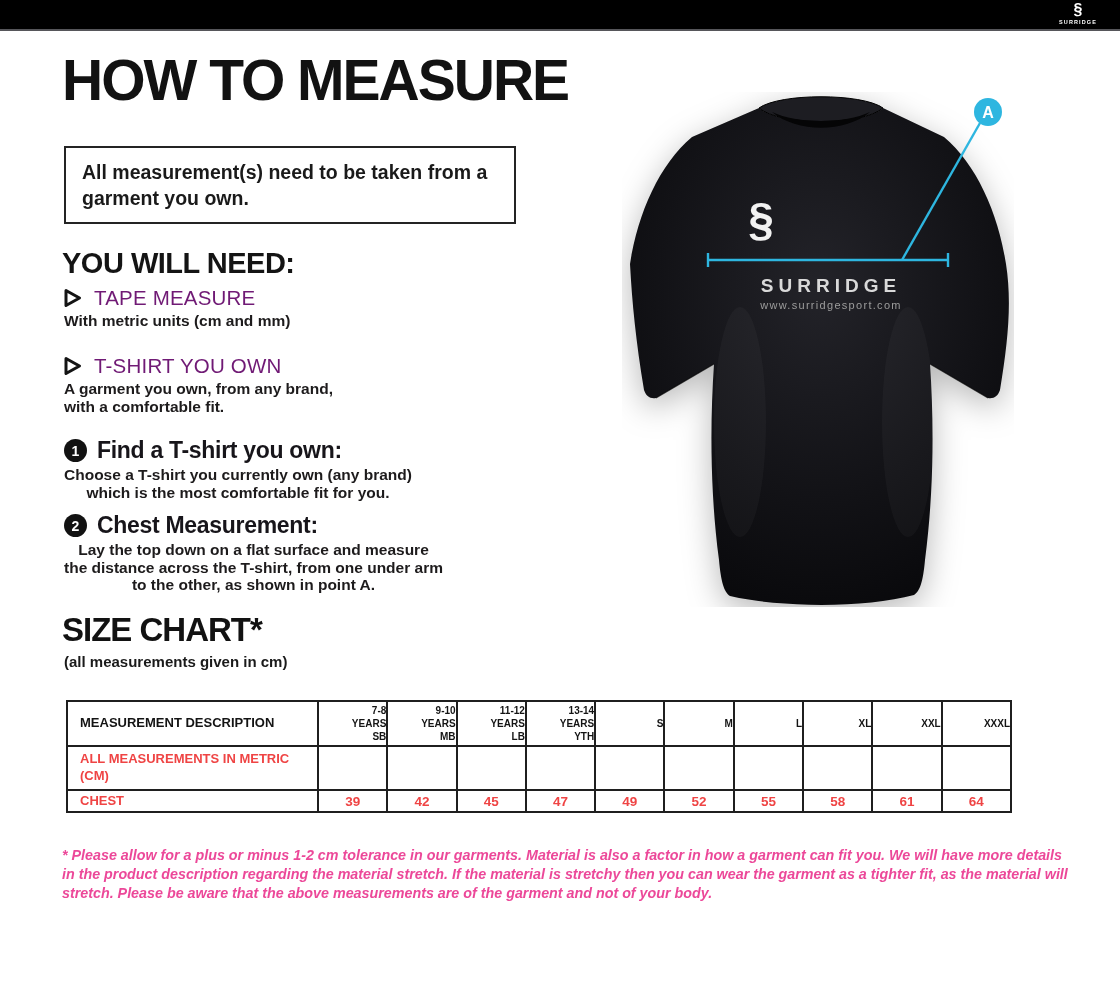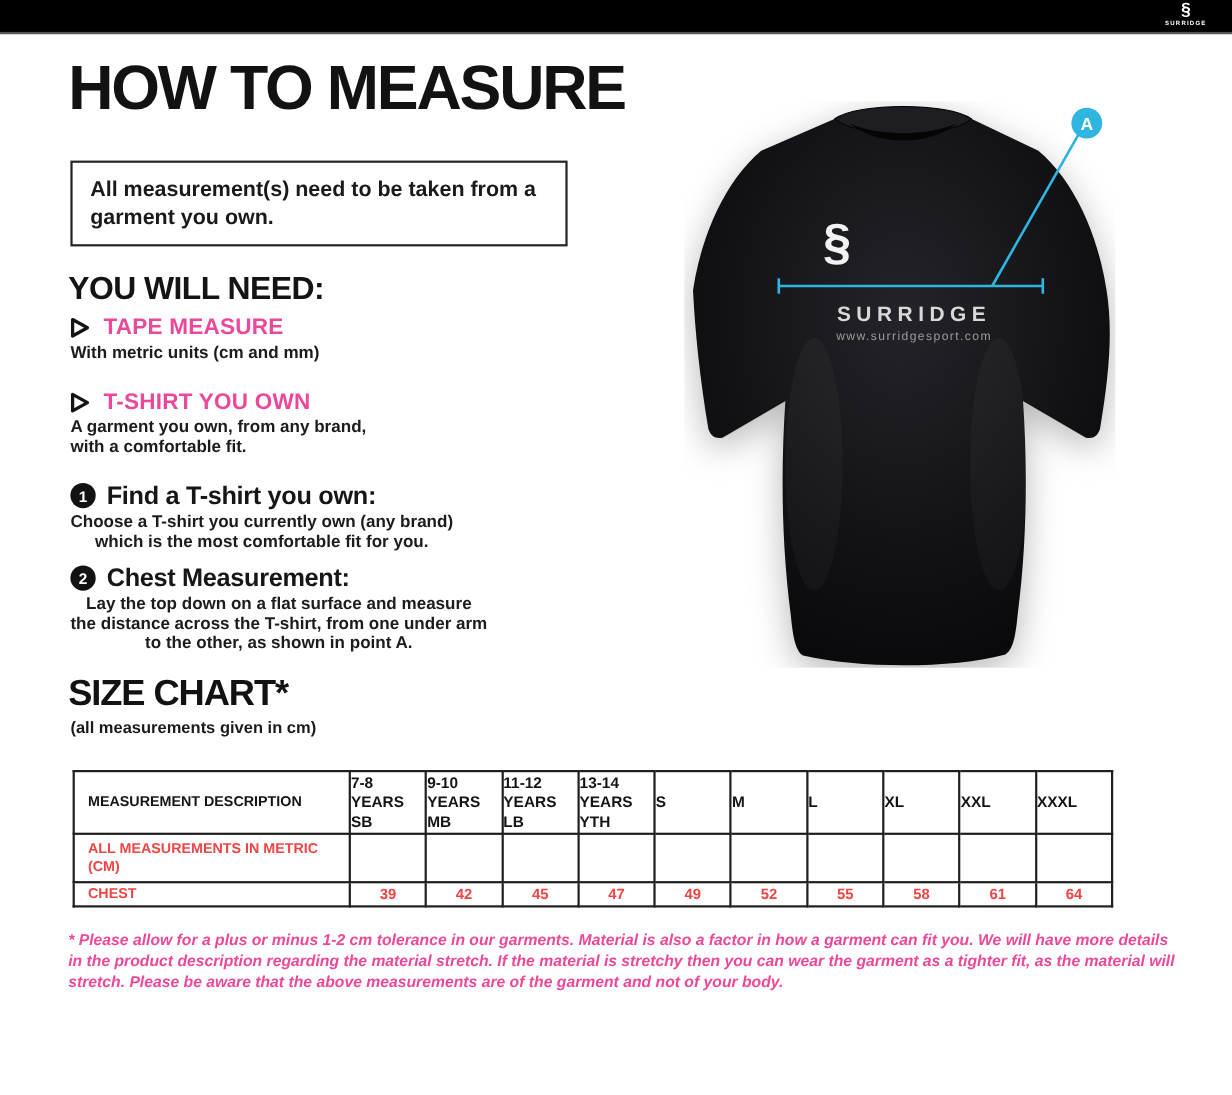--- a/index.html
+++ b/index.html
@@ -11,37 +11,37 @@
   .topbar-logo { position:absolute; right:12px; top:1px; width:60px; display:flex; flex-direction:column; align-items:center; color:#fff; }
   .topbar-logo .s-glyph { font-size:16px; font-weight:700; line-height:18px; }
   .topbar-logo .brand-word { font-size:5.5px; font-weight:700; letter-spacing:1.1px; line-height:7px; }
 
   
   .page-title { position:absolute; left:62px; top:52px; font-size:57px; font-weight:900; letter-spacing:-2px; color:#121212; line-height:1; }
   .notice-box { position:absolute; left:64px; top:146px; width:452px; border:2.5px solid #242424; padding:11px 16px; font-size:19.5px; font-weight:800; line-height:26px; color:#1a1a1a; }
 
   .need-heading { position:absolute; left:62px; top:247px; font-size:29px; font-weight:900; letter-spacing:-0.5px; color:#141414; }
   .need-item-row { position:absolute; left:63px; display:flex; align-items:center; gap:11px; }
-  .need-item-title { font-size:20.5px; font-weight:700; letter-spacing:0.2px; color:#ec4899; }
+  .need-item-title { font-size:20.5px; font-weight:400; letter-spacing:0.2px; color:#701a75; }
   .tri-icon { display:inline-block; width:20px; height:20px; }
   .item-desc, .step-desc { position:absolute; left:64px; font-size:15.5px; font-weight:700; color:#1d1b1c; white-space:pre-line; }
   .item-desc { line-height:18px; }
 
   .step-header { position:absolute; left:64px; display:flex; align-items:center; gap:10px; }
   .step-badge { width:23px; height:23px; border-radius:50%; background:#121212; color:#fff; font-size:14px; font-weight:800; display:flex; align-items:center; justify-content:center; flex:0 0 auto; }
   .step-title { font-size:23px; font-weight:700; letter-spacing:-0.3px; color:#17151a; }
   .step-desc { line-height:18px;text-align:center; }
 
   .chart-heading { position:absolute; left:62px; top:611px; font-size:33px; font-weight:900; letter-spacing:-1px; color:#121212; }
   .chart-sub { position:absolute; left:64px; top:653px; font-size:15px; font-weight:800; color:#1a1a1a; }
 
   
   table.size-table { position:absolute; left:66px; top:700px; width:946px; border-collapse:collapse; table-layout:fixed; }
   .size-table th, .size-table td { border:2px solid #1f1f1f; vertical-align:middle; }
-  .size-table th { font-size:14px; font-weight:800; line-height:1.3; text-align:left; white-space:pre-line; height:45px; color:#141414; }
+  .size-table th { font-size:10px; font-weight:800; line-height:1.3; text-align:right; white-space:pre-line; height:45px; color:#141414; }
   .size-table th.desc-col { font-size:13px; text-align:left; padding-left:12px; white-space:normal;margin-top:24px; }
   .size-table td { height:42px; font-size:13.5px; font-weight:800; text-align:center; color:#ef4444; }
   .size-table td.row-label { text-align:left; padding-left:12px; font-size:13px; line-height:1.3; }
   .size-table tr.metric-row td { height:44px; }
   .size-table tr.chest-row td { height:22px; }
 
   .footnote { position:absolute; left:62px; top:846px; width:1006px; font-size:14.3px; font-style:italic; font-weight:600; line-height:18.8px; color:#ec4899; }
 
   
   .shirt-wrap { position:absolute; left:622px; top:92px; width:392px; height:515px; }

